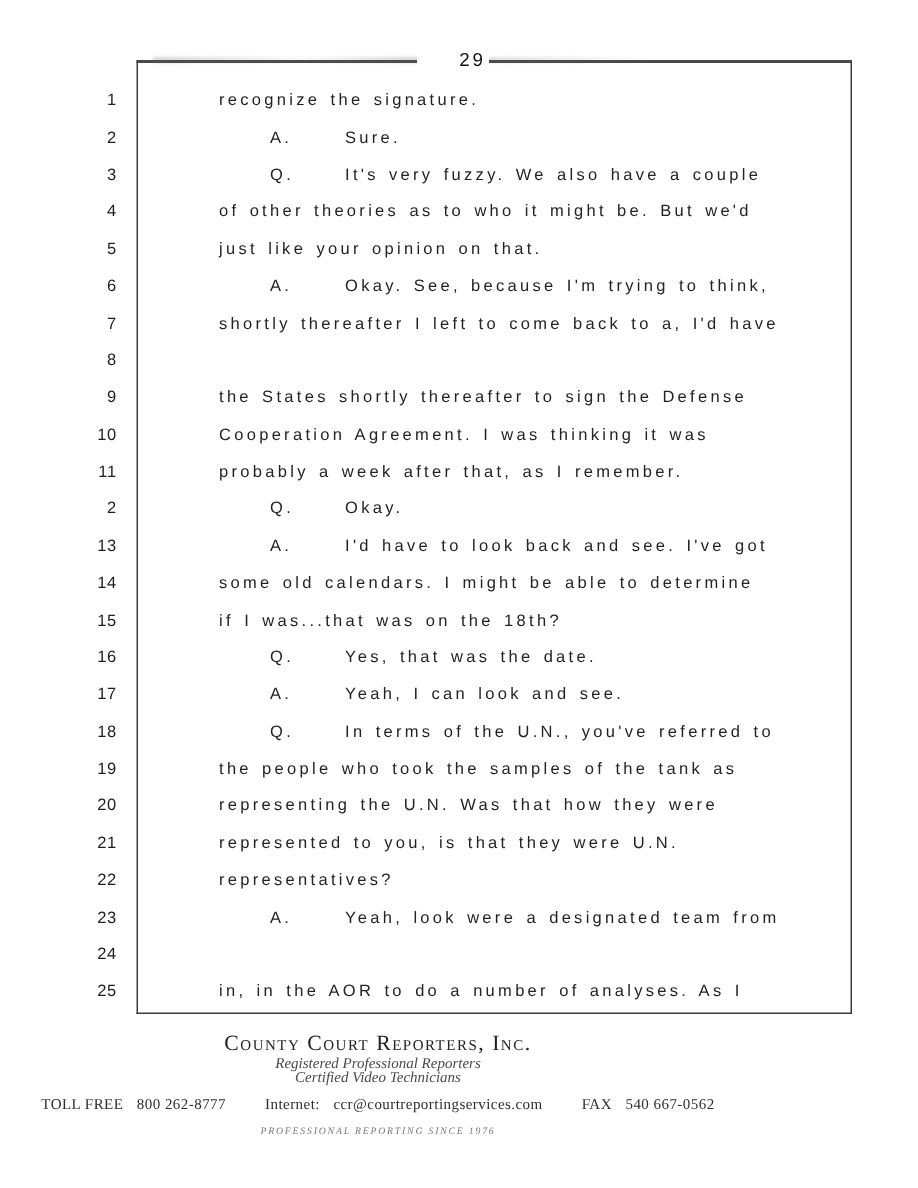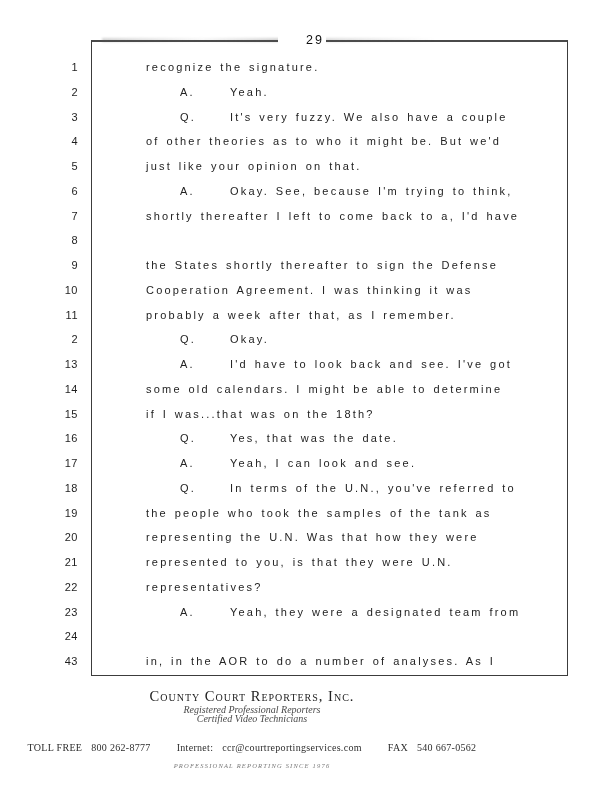--- a/index.html
+++ b/index.html
@@ -108,21 +108,21 @@
     letter-spacing: 1px;
     color: #222;
   }
   .tagline {
     font-style: italic;
     font-size: 10px;
     line-height: 9px;
     color: #4a4a4a;
   }
   .contact-line {
-    margin-top: 19px;
+    margin-top: 8px;
     display: flex;
     justify-content: center;
     align-items: baseline;
     gap: 26px;
     font-size: 10px;
     letter-spacing: 0.3px;
     color: #2e2e2e;
   }
   .contact-group { display: inline-flex; gap: 9px; }
   .fineprint {
@@ -141,21 +141,21 @@
 
 <div class="frame"></div>
 
 <div class="transcript">
     <div class="t-row">
       <span class="t-num">1</span>
       <span class="t-content"><span>recognize the signature.</span></span>
     </div>
     <div class="t-row">
       <span class="t-num">2</span>
-      <span class="t-content"><span class="t-speaker">A.</span><span>Yeah.</span></span>
+      <span class="t-content"><span class="t-speaker">A.</span><span>Sure.</span></span>
     </div>
     <div class="t-row">
       <span class="t-num">3</span>
       <span class="t-content"><span class="t-speaker">Q.</span><span>It's very fuzzy.  We also have a couple</span></span>
     </div>
     <div class="t-row">
       <span class="t-num">4</span>
       <span class="t-content"><span>of other theories as to who it might be.  But we'd</span></span>
     </div>
     <div class="t-row">
@@ -224,27 +224,27 @@
     <div class="t-row">
       <span class="t-num">21</span>
       <span class="t-content"><span>represented to you, is that they were U.N.</span></span>
     </div>
     <div class="t-row">
       <span class="t-num">22</span>
       <span class="t-content"><span>representatives?</span></span>
     </div>
     <div class="t-row">
       <span class="t-num">23</span>
-      <span class="t-content"><span class="t-speaker">A.</span><span>Yeah, they were a designated team from</span></span>
+      <span class="t-content"><span class="t-speaker">A.</span><span>Yeah, look were a designated team from</span></span>
     </div>
     <div class="t-row">
       <span class="t-num">24</span>
     </div>
     <div class="t-row">
-      <span class="t-num">43</span>
+      <span class="t-num">25</span>
       <span class="t-content"><span>in, in the AOR to do a number of analyses.  As I</span></span>
     </div>
   </div>
 
 <div class="footer">
   <div class="company">County Court Reporters, Inc.</div>
   <div class="tagline">Registered Professional Reporters</div>
   <div class="tagline">Certified Video Technicians</div>
 
   <div class="contact-line">

